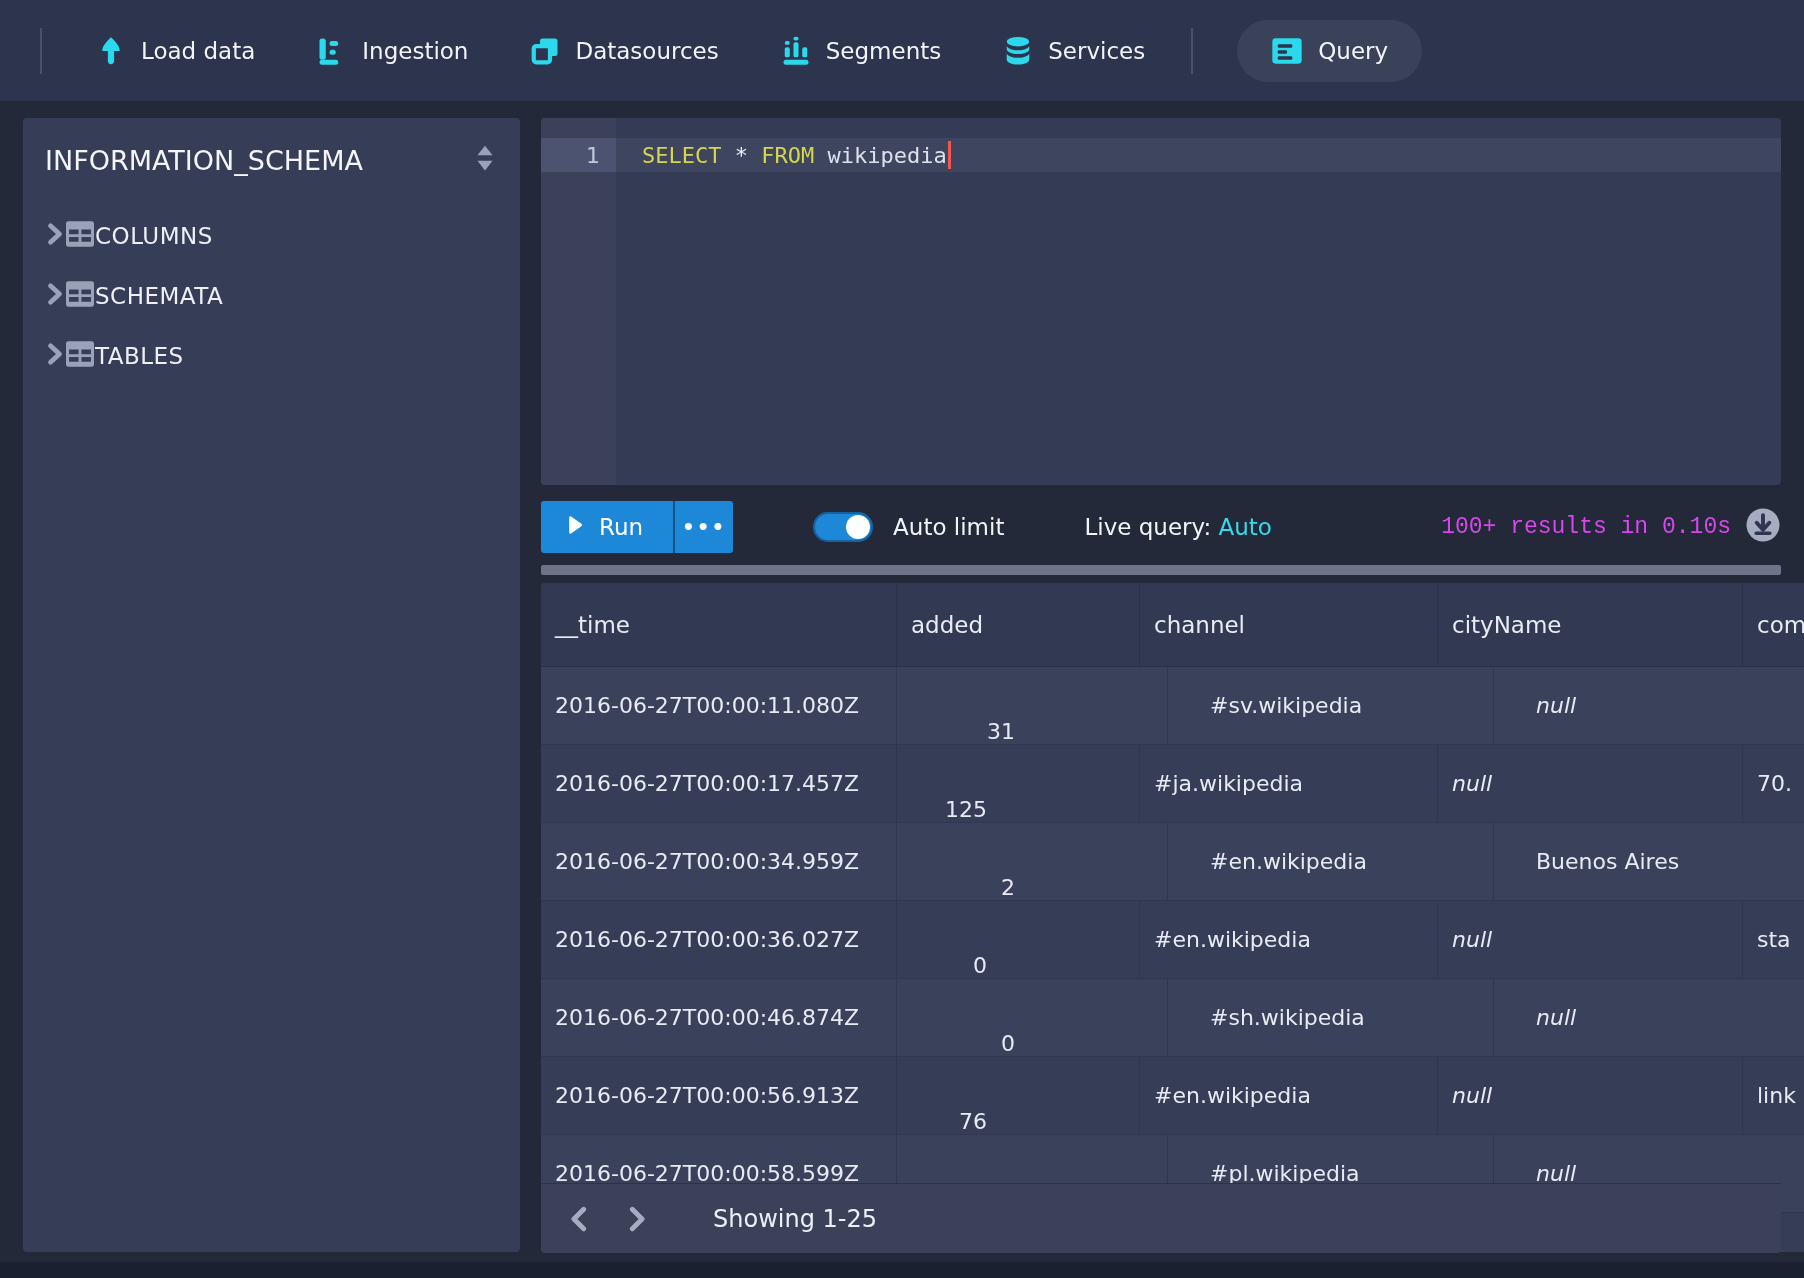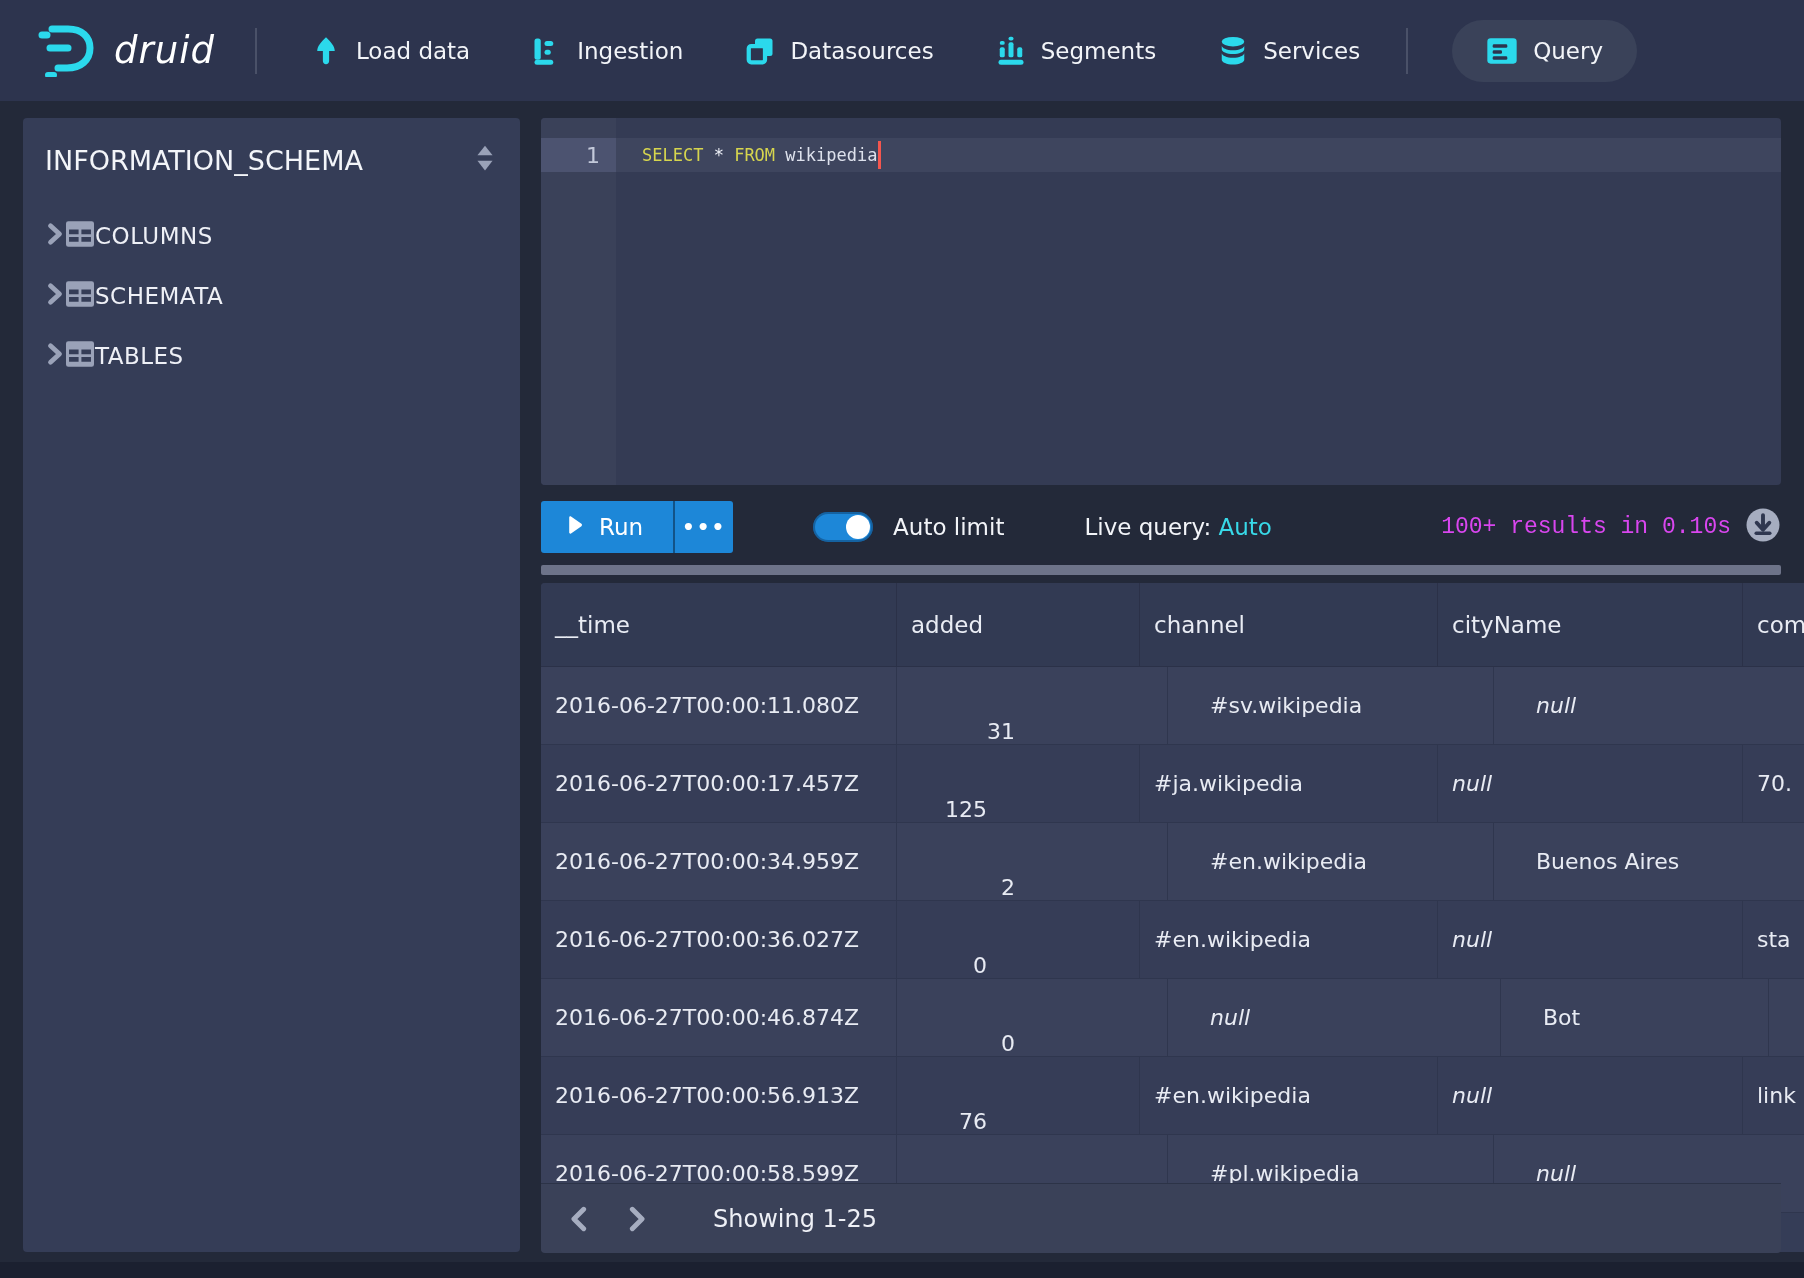--- a/index.html
+++ b/index.html
@@ -29,21 +29,21 @@
   .tree-item{display:flex;align-items:center;height:60px;padding-left:22px;gap:1px;cursor:pointer;}
   .tree-label{font-size:23px;color:#eef0f6;letter-spacing:.5px;}
 
   
   .editor{left:541px;top:118px;width:1240px;height:367px;overflow:hidden;background:#343b54;}
   .ed-row{position:absolute;left:0;top:20px;width:1240px;height:34px;display:flex;}
   .gutter-fill{position:absolute;left:0;top:0;width:75px;height:367px;background:#3a4159;}
   .gutter-cell{width:75px;height:34px;background:#4c5370;color:#c3c9da;font-size:22px;
                display:flex;align-items:center;justify-content:flex-end;padding-right:16px;box-sizing:border-box;flex:none;}
   .code-line{flex:1;background:#3e455e;display:flex;align-items:center;padding-left:26px;
-             font-family:"DejaVu Sans Mono","Liberation Mono",monospace;font-size:17px;white-space:pre;}
+             font-family:"DejaVu Sans Mono","Liberation Mono",monospace;font-size:22px;white-space:pre;}
   .tok-kw{color:#d6d54e;}
   .tok-plain{color:#eef1f8;}
   .tok-ident{color:#dde1ec;}
   .cursor{display:inline-block;width:3px;height:28px;background:#f4564e;margin-left:1px;vertical-align:middle;}
 
   
   .runbar{position:absolute;left:541px;top:501px;width:1240px;height:52px;display:flex;align-items:center;}
   .btn-run{display:flex;align-items:center;height:52px;background:#1d87d8;border-radius:3px 0 0 3px;
            padding:0 30px 0 26px;gap:16px;cursor:pointer;}
   .btn-run-label{color:#fff;font-size:23px;}
@@ -83,31 +83,20 @@
   .showing{font-size:24px;color:#eef0f6;margin-left:52px;}
 
   .bottom-strip{position:absolute;left:0;top:1262px;width:1804px;height:16px;background:#1b2030;}
 </style>
 </head>
 <body>
 
 <div class="stage">
 
   <div class="topnav">
-    <div class="brand">
-      <span>
-        <svg width="62" height="56" viewBox="0 0 62 56" fill="none">
-          <path d="M14 8 H30 C44 8 52 16 52 27 C52 39 43 47 29 47 H20" stroke="#2bd9ec" stroke-width="7" stroke-linecap="round"></path>
-          <path d="M4 14 H9" stroke="#2bd9ec" stroke-width="7" stroke-linecap="round"></path>
-          <path d="M12 27 H30" stroke="#2bd9ec" stroke-width="7" stroke-linecap="round"></path>
-          <path d="M10 54 H16" stroke="#2bd9ec" stroke-width="6" stroke-linecap="round"></path>
-        </svg>
-      </span>
-      <span class="brand-text">druid</span>
-    </div>
     <div class="nav-divider"></div>
     <div class="nav-items">
 
       <div class="nav-item">
         <span>
           <svg width="30" height="30" viewBox="0 0 24 24">
               <path fill="#2bd9ec" d="M12 1 C8 5 5 8 5 12 L9.5 12 L9.5 20 C9.5 21.5 10.5 22.5 12 22.5 C13.5 22.5 14.5 21.5 14.5 20 L14.5 12 L19 12 C19 8 16 5 12 1 Z"></path>
             </svg>
         </span>
         <span>Load data</span>
@@ -337,20 +326,23 @@
             <span>sta</span>
           </div>
         </div>
         <div class="trow odd">
           <div class="td c0">
             <span>2016-06-27T00:00:46.874Z</span>
           </div>
           <div class="td c1">
             <span>0</span>
           </div>
+          <div class="td c2">
+            <span>#sh.wikipedia</span>
+          </div>
           <div class="td c3">
             <span class="null-text">null</span>
           </div>
           <div class="td c4">
             <span>Bot</span>
           </div>
         </div>
         <div class="trow even">
           <div class="td c0">
             <span>2016-06-27T00:00:56.913Z</span>

